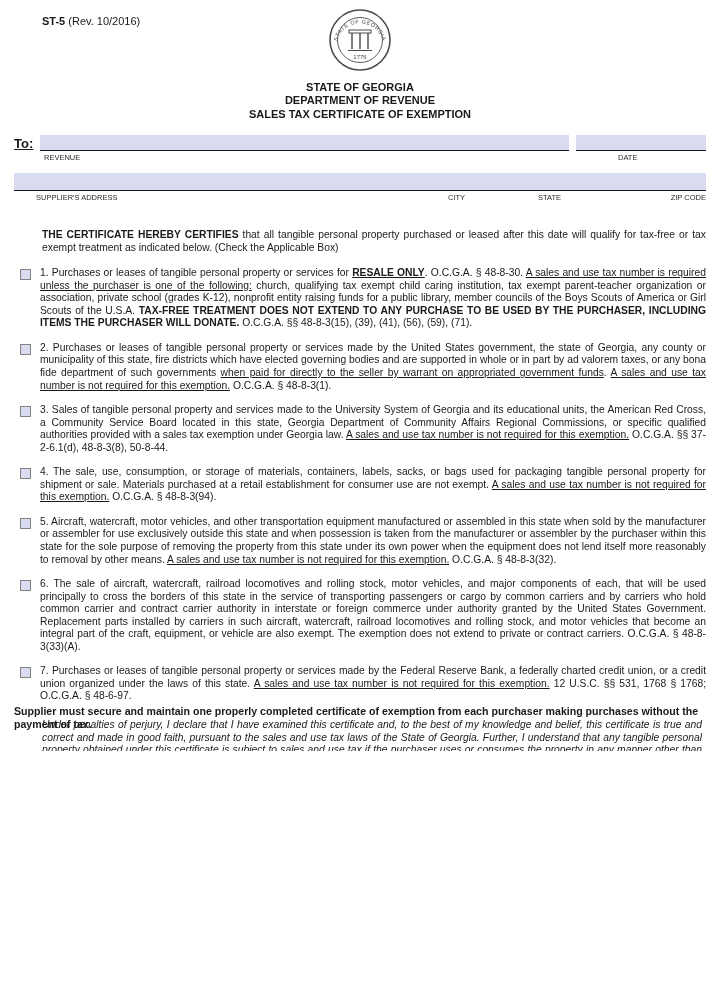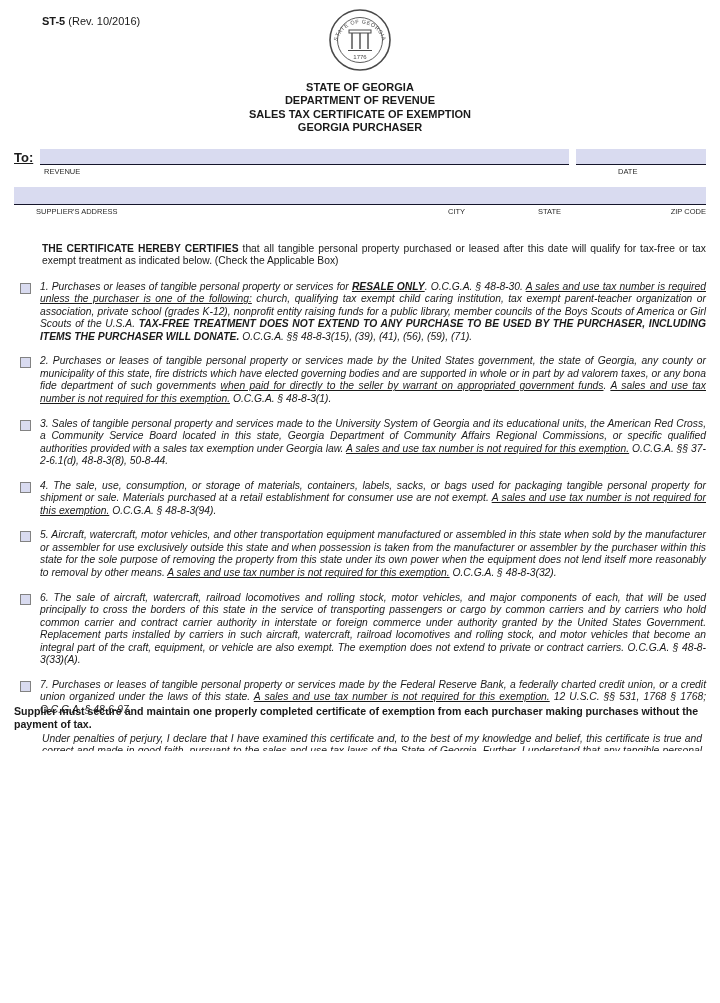--- a/index.html
+++ b/index.html
@@ -46,21 +46,21 @@
   .addr-row { display: flex; margin: 9px 14px 0 14px; }
   .addr-row .field { height: 18px; }
   .address-field { flex: 3.2; }
   .city-field { flex: 1.05; }
   .state-field { flex: 0.55; }
   .zip-field { flex: 0.8; }
 
   .intro { margin: 25px 14px 0 42px; width: 664px; text-align: justify; }
 
   .items { margin-top: 13px; }
-  .item { display: flex; align-items: flex-start; margin: 0 14px 12px 20px; font-style: italic; }
+  .item { display: flex; align-items: flex-start; margin: 0 14px 12px 20px; }
   .checkbox {
     flex: 0 0 auto;
     width: 11px; height: 11px;
     margin-top: 2px;
     background: var(--field-bg, #d9dbf0);
     border: 1px solid #828282;
     cursor: pointer;
   }
   .item-text { flex: 1; margin-left: 9px; text-align: justify; }
 
@@ -100,21 +100,20 @@
       <line x1="40" y1="25" x2="40" y2="41" stroke="#4a4a4a" stroke-width="1.4"></line>
       <line x1="20" y1="42.5" x2="44" y2="42.5" stroke="#4a4a4a" stroke-width="1"></line>
       <text x="32" y="51" font-size="6" text-anchor="middle" fill="#4a4a4a">1776</text>
     </svg>
   </div>
 
   <div class="title-block">
     <div>STATE OF GEORGIA</div>
     <div>DEPARTMENT OF REVENUE</div>
     <div>SALES TAX CERTIFICATE OF EXEMPTION</div>
-    <div>GEORGIA PURCHASER</div>
   </div>
 
   <div class="to-row">
     <span class="to-label">To:</span>
     <input type="text" class="field supplier-field" style="">
     <input type="text" class="field date-field" style="">
   </div>
   <div class="mini-labels">
     <span style="left:30px">REVENUE</span>
     <span style="left:604px">DATE</span>

